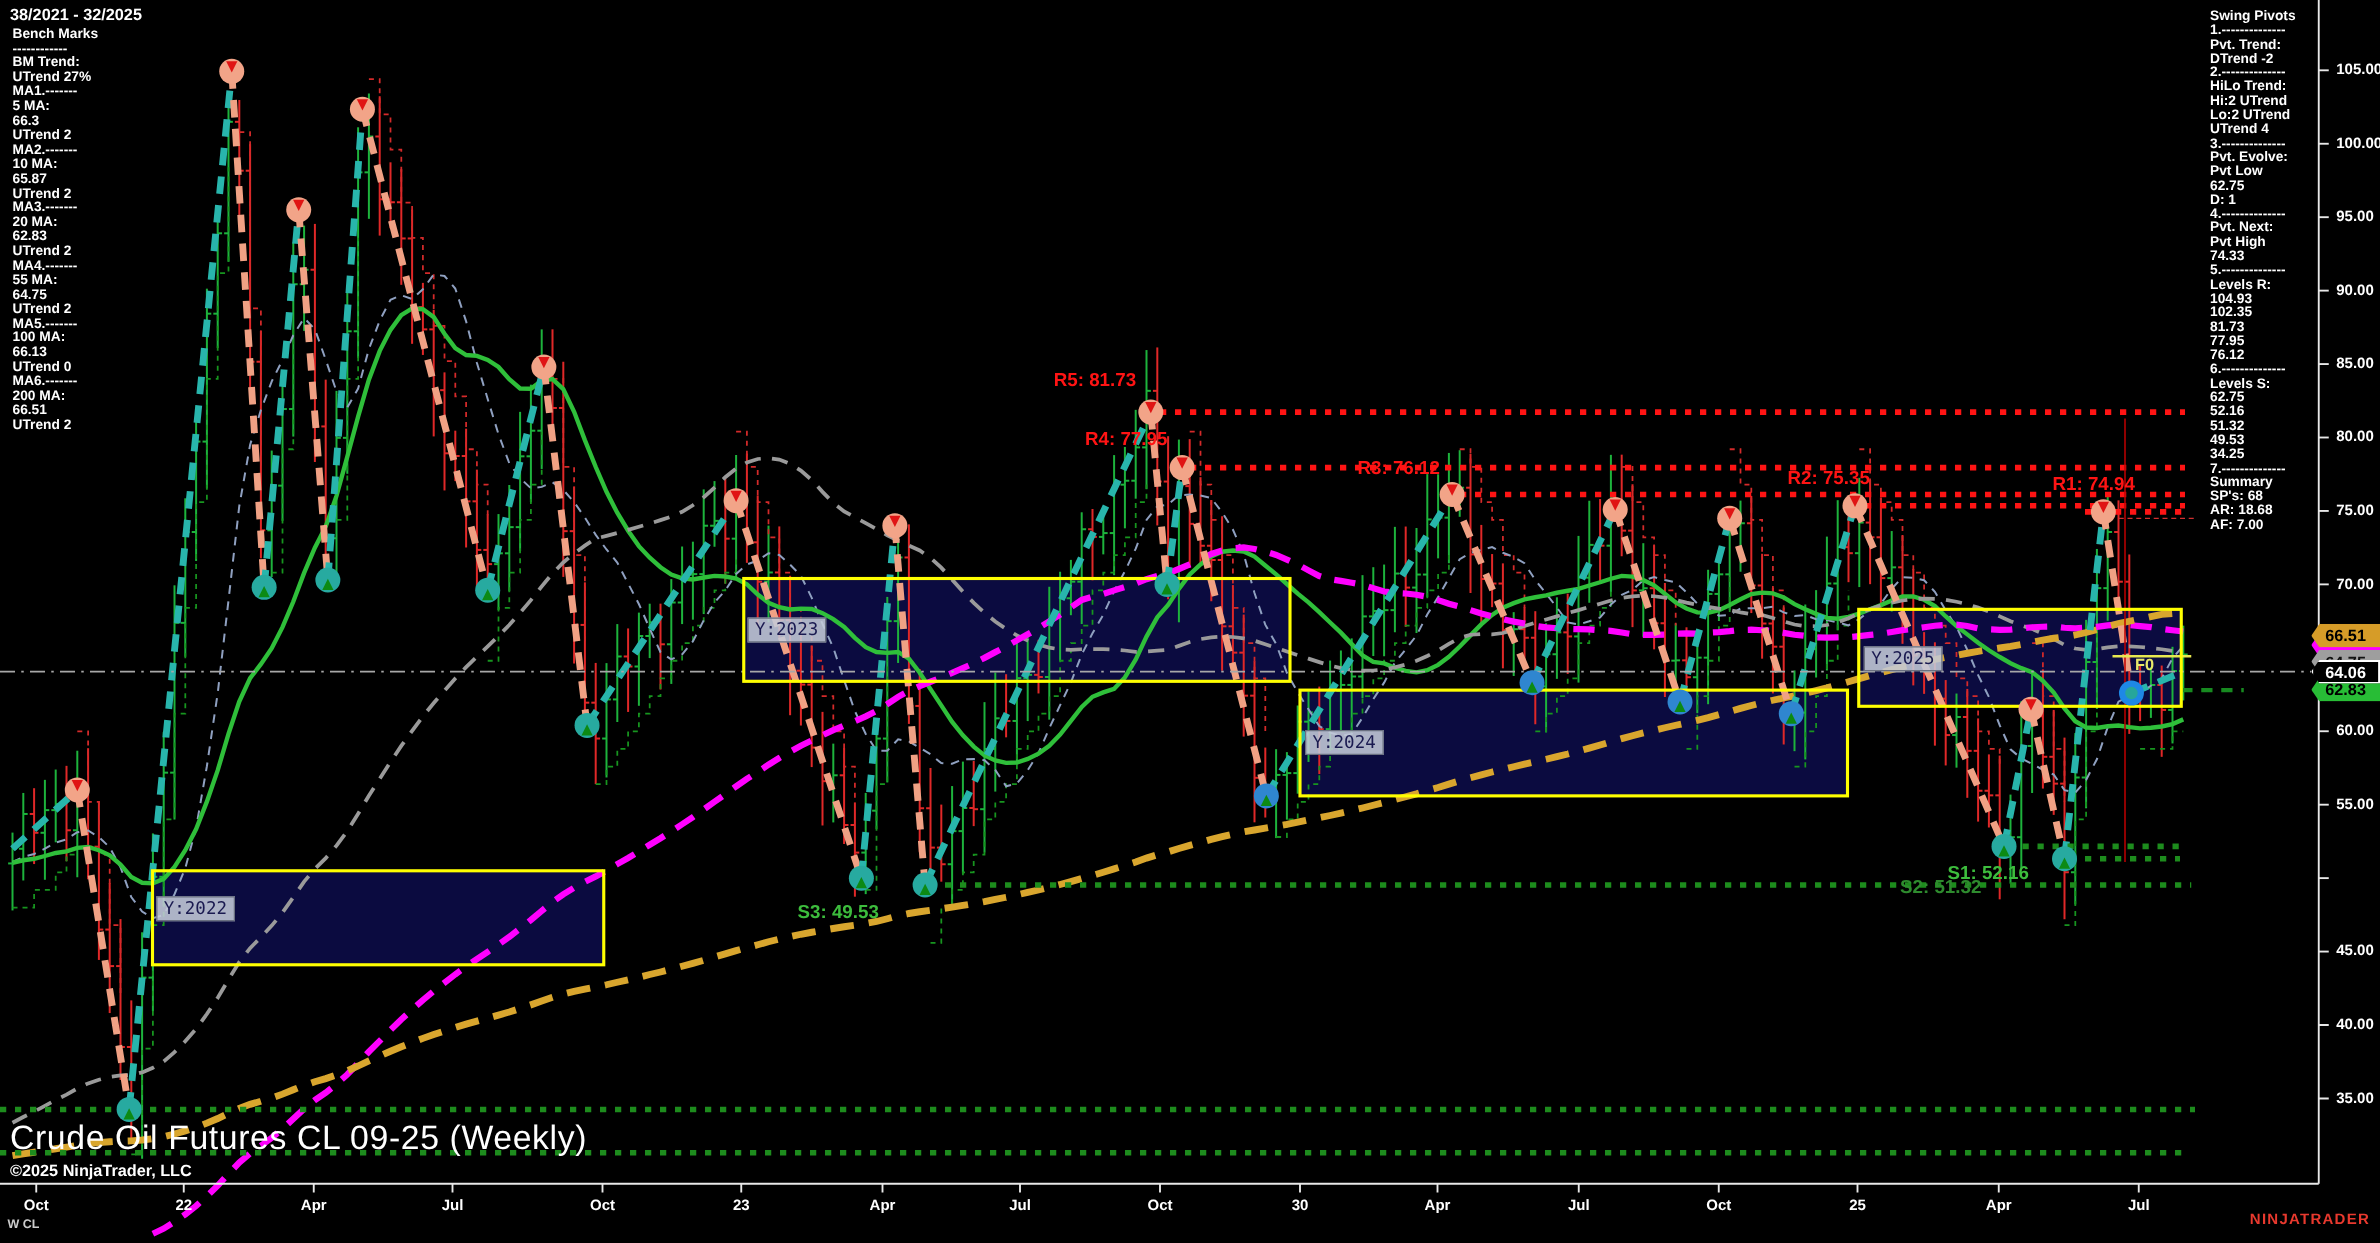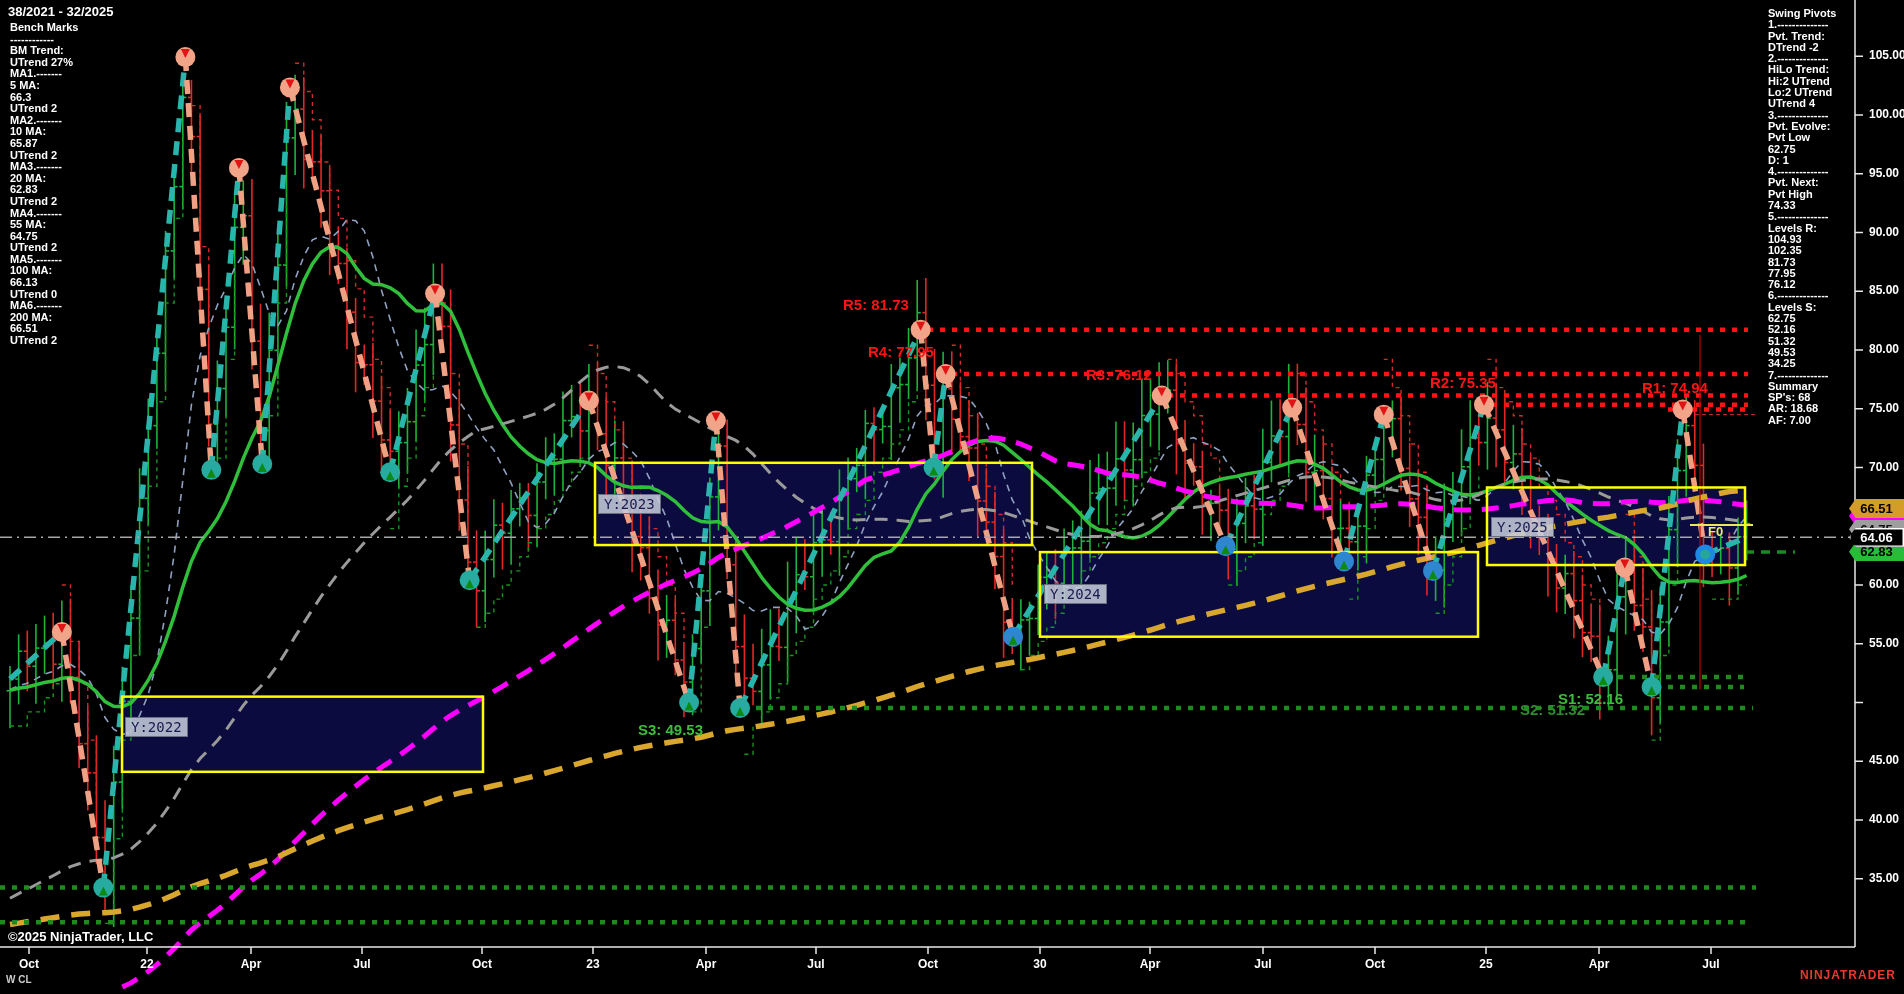--- a/index.html
+++ b/index.html
@@ -815,20 +815,21 @@
       <line x1="1375" y1="947" x2="1375" y2="954" stroke="#e8e8e8" stroke-width="1.5"></line>
       <line x1="1486" y1="947" x2="1486" y2="954" stroke="#e8e8e8" stroke-width="1.5"></line>
       <line x1="1599" y1="947" x2="1599" y2="954" stroke="#e8e8e8" stroke-width="1.5"></line>
       <line x1="1711" y1="947" x2="1711" y2="954" stroke="#e8e8e8" stroke-width="1.5"></line>
     </svg>
 
   <div class="abs" id="range-label">38/2021 - 32/2025</div>
   <div class="abs panel" id="bench-panel"><div class="panel-line">Bench Marks</div><div class="panel-line">------------</div><div class="panel-line">BM Trend:</div><div class="panel-line">UTrend 27%</div><div class="panel-line">MA1.-------</div><div class="panel-line">5 MA:</div><div class="panel-line">66.3</div><div class="panel-line">UTrend 2</div><div class="panel-line">MA2.-------</div><div class="panel-line">10 MA:</div><div class="panel-line">65.87</div><div class="panel-line">UTrend 2</div><div class="panel-line">MA3.-------</div><div class="panel-line">20 MA:</div><div class="panel-line">62.83</div><div class="panel-line">UTrend 2</div><div class="panel-line">MA4.-------</div><div class="panel-line">55 MA:</div><div class="panel-line">64.75</div><div class="panel-line">UTrend 2</div><div class="panel-line">MA5.-------</div><div class="panel-line">100 MA:</div><div class="panel-line">66.13</div><div class="panel-line">UTrend 0</div><div class="panel-line">MA6.-------</div><div class="panel-line">200 MA:</div><div class="panel-line">66.51</div><div class="panel-line">UTrend 2</div></div>
   <div class="abs panel" id="pivot-panel"><div class="panel-line">Swing Pivots</div><div class="panel-line">1.--------------</div><div class="panel-line">Pvt. Trend:</div><div class="panel-line">DTrend -2</div><div class="panel-line">2.--------------</div><div class="panel-line">HiLo Trend:</div><div class="panel-line">Hi:2 UTrend</div><div class="panel-line">Lo:2 UTrend</div><div class="panel-line">UTrend 4</div><div class="panel-line">3.--------------</div><div class="panel-line">Pvt. Evolve:</div><div class="panel-line">Pvt Low</div><div class="panel-line">62.75</div><div class="panel-line">D: 1</div><div class="panel-line">4.--------------</div><div class="panel-line">Pvt. Next:</div><div class="panel-line">Pvt High</div><div class="panel-line">74.33</div><div class="panel-line">5.--------------</div><div class="panel-line">Levels R:</div><div class="panel-line">104.93</div><div class="panel-line">102.35</div><div class="panel-line">81.73</div><div class="panel-line">77.95</div><div class="panel-line">76.12</div><div class="panel-line">6.--------------</div><div class="panel-line">Levels S:</div><div class="panel-line">62.75</div><div class="panel-line">52.16</div><div class="panel-line">51.32</div><div class="panel-line">49.53</div><div class="panel-line">34.25</div><div class="panel-line">7.--------------</div><div class="panel-line">Summary</div><div class="panel-line">SP's: 68</div><div class="panel-line">AR: 18.68</div><div class="panel-line">AF: 7.00</div></div>
 
+  <div class="abs" id="chart-title">Crude Oil Futures CL 09-25 (Weekly)</div>
   <div class="abs" id="copyright">©2025 NinjaTrader, LLC</div>
   <div class="abs" id="instrument-tag">W CL</div>
   <div class="abs" id="brand">NINJATRADER</div>
 
   <div id="label-layer">
       <div class="abs ptick" style="left: 1869px; top: 48.25px;">105.00</div>
       <div class="abs ptick" style="left: 1869px; top: 107px;">100.00</div>
       <div class="abs ptick" style="left: 1869px; top: 165.75px;">95.00</div>
       <div class="abs ptick" style="left: 1869px; top: 224.5px;">90.00</div>
       <div class="abs ptick" style="left: 1869px; top: 283.25px;">85.00</div>

